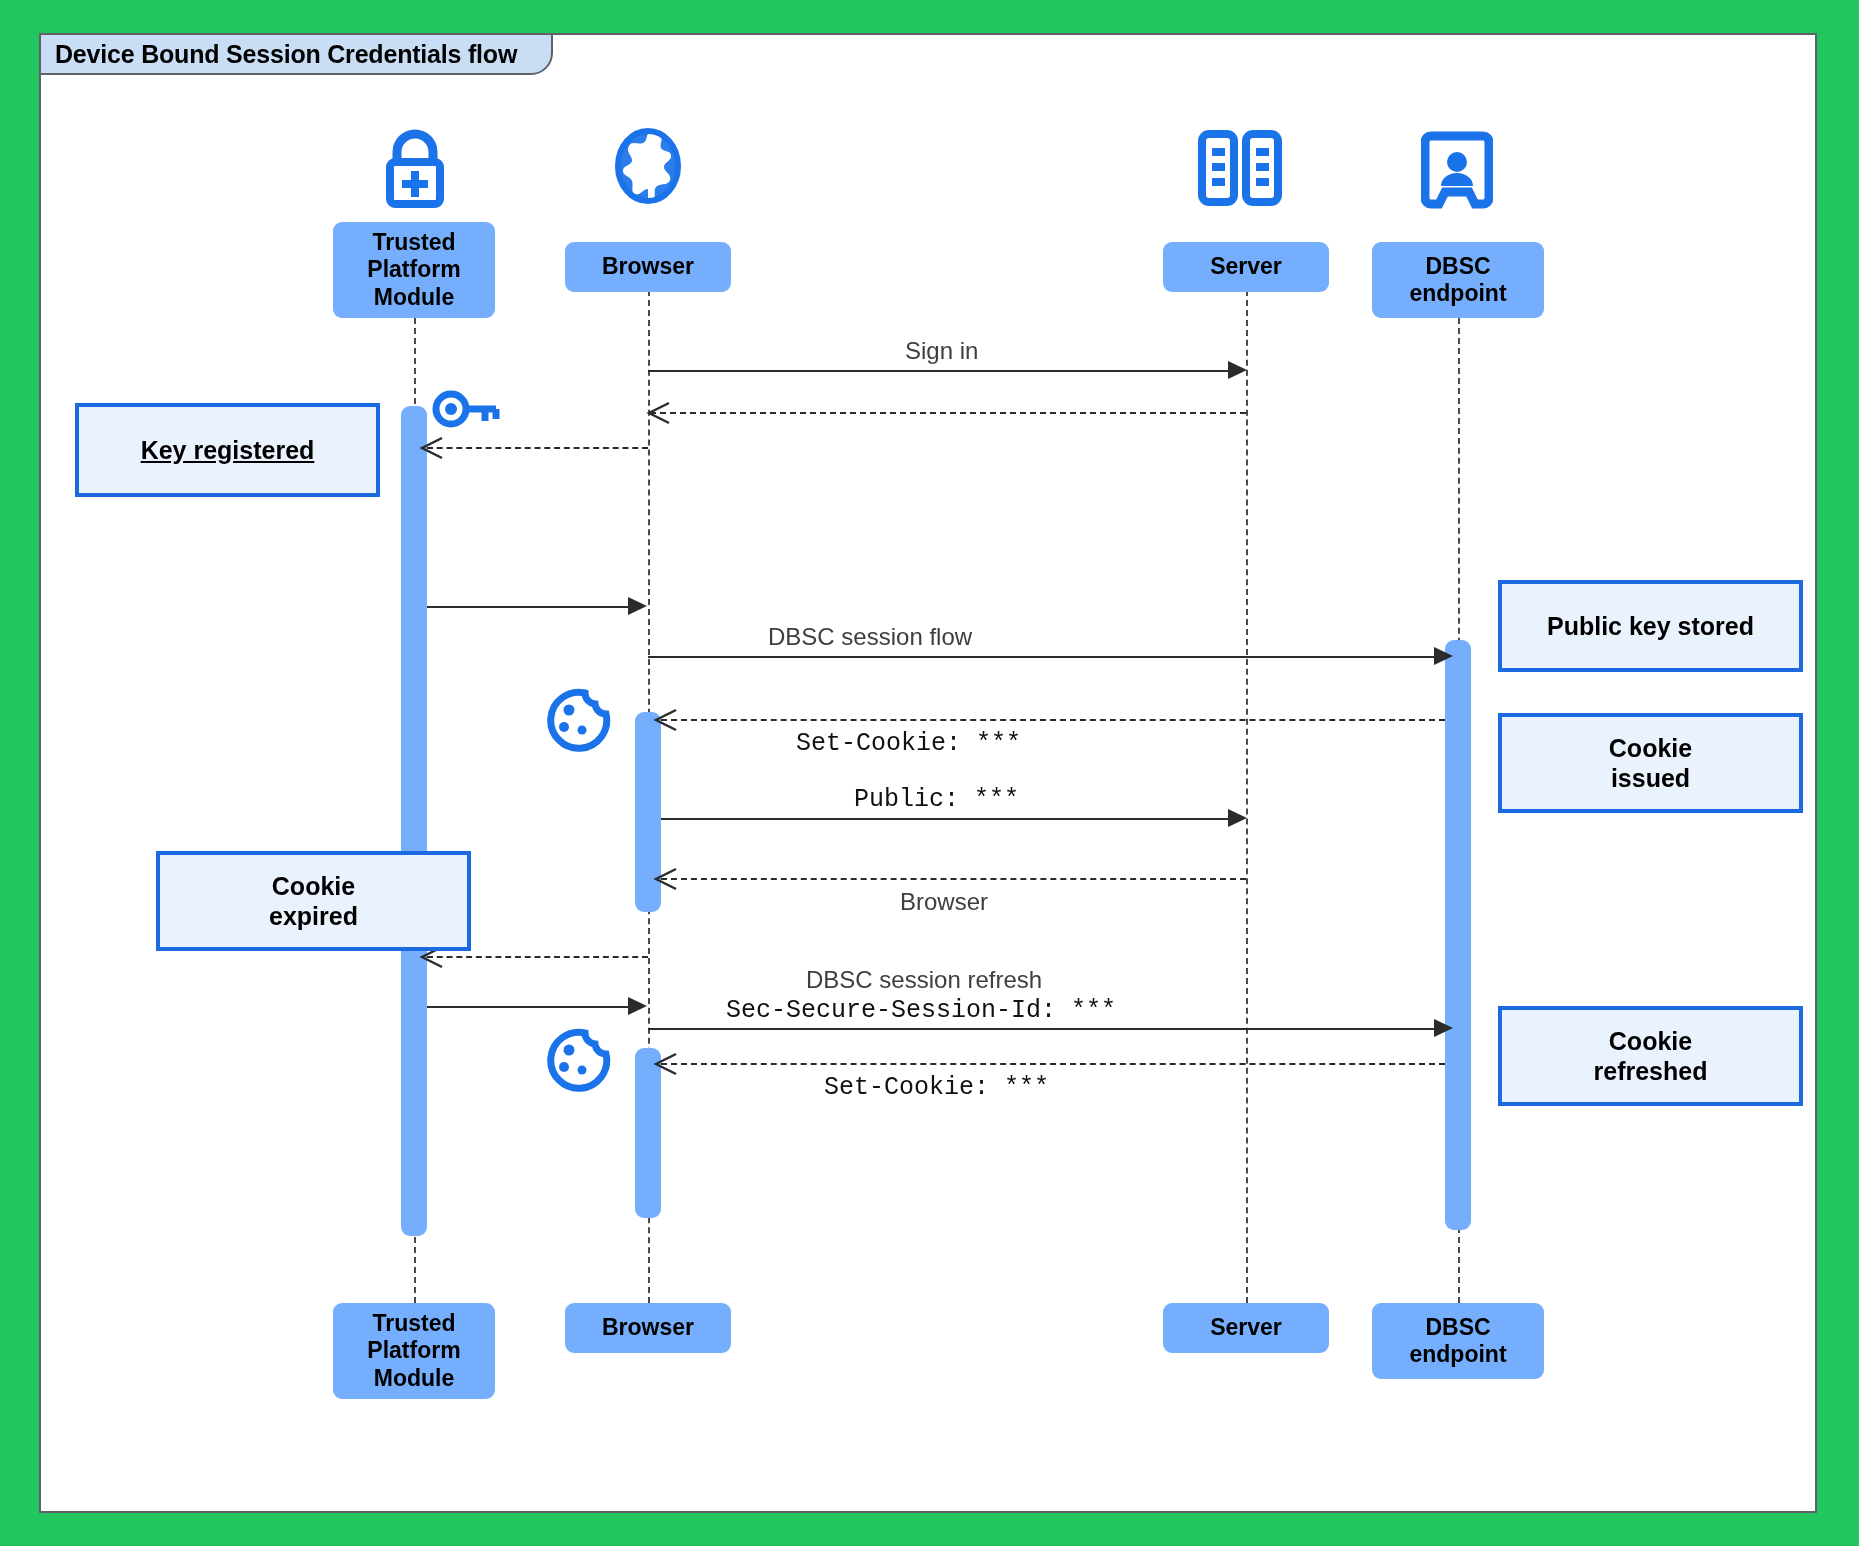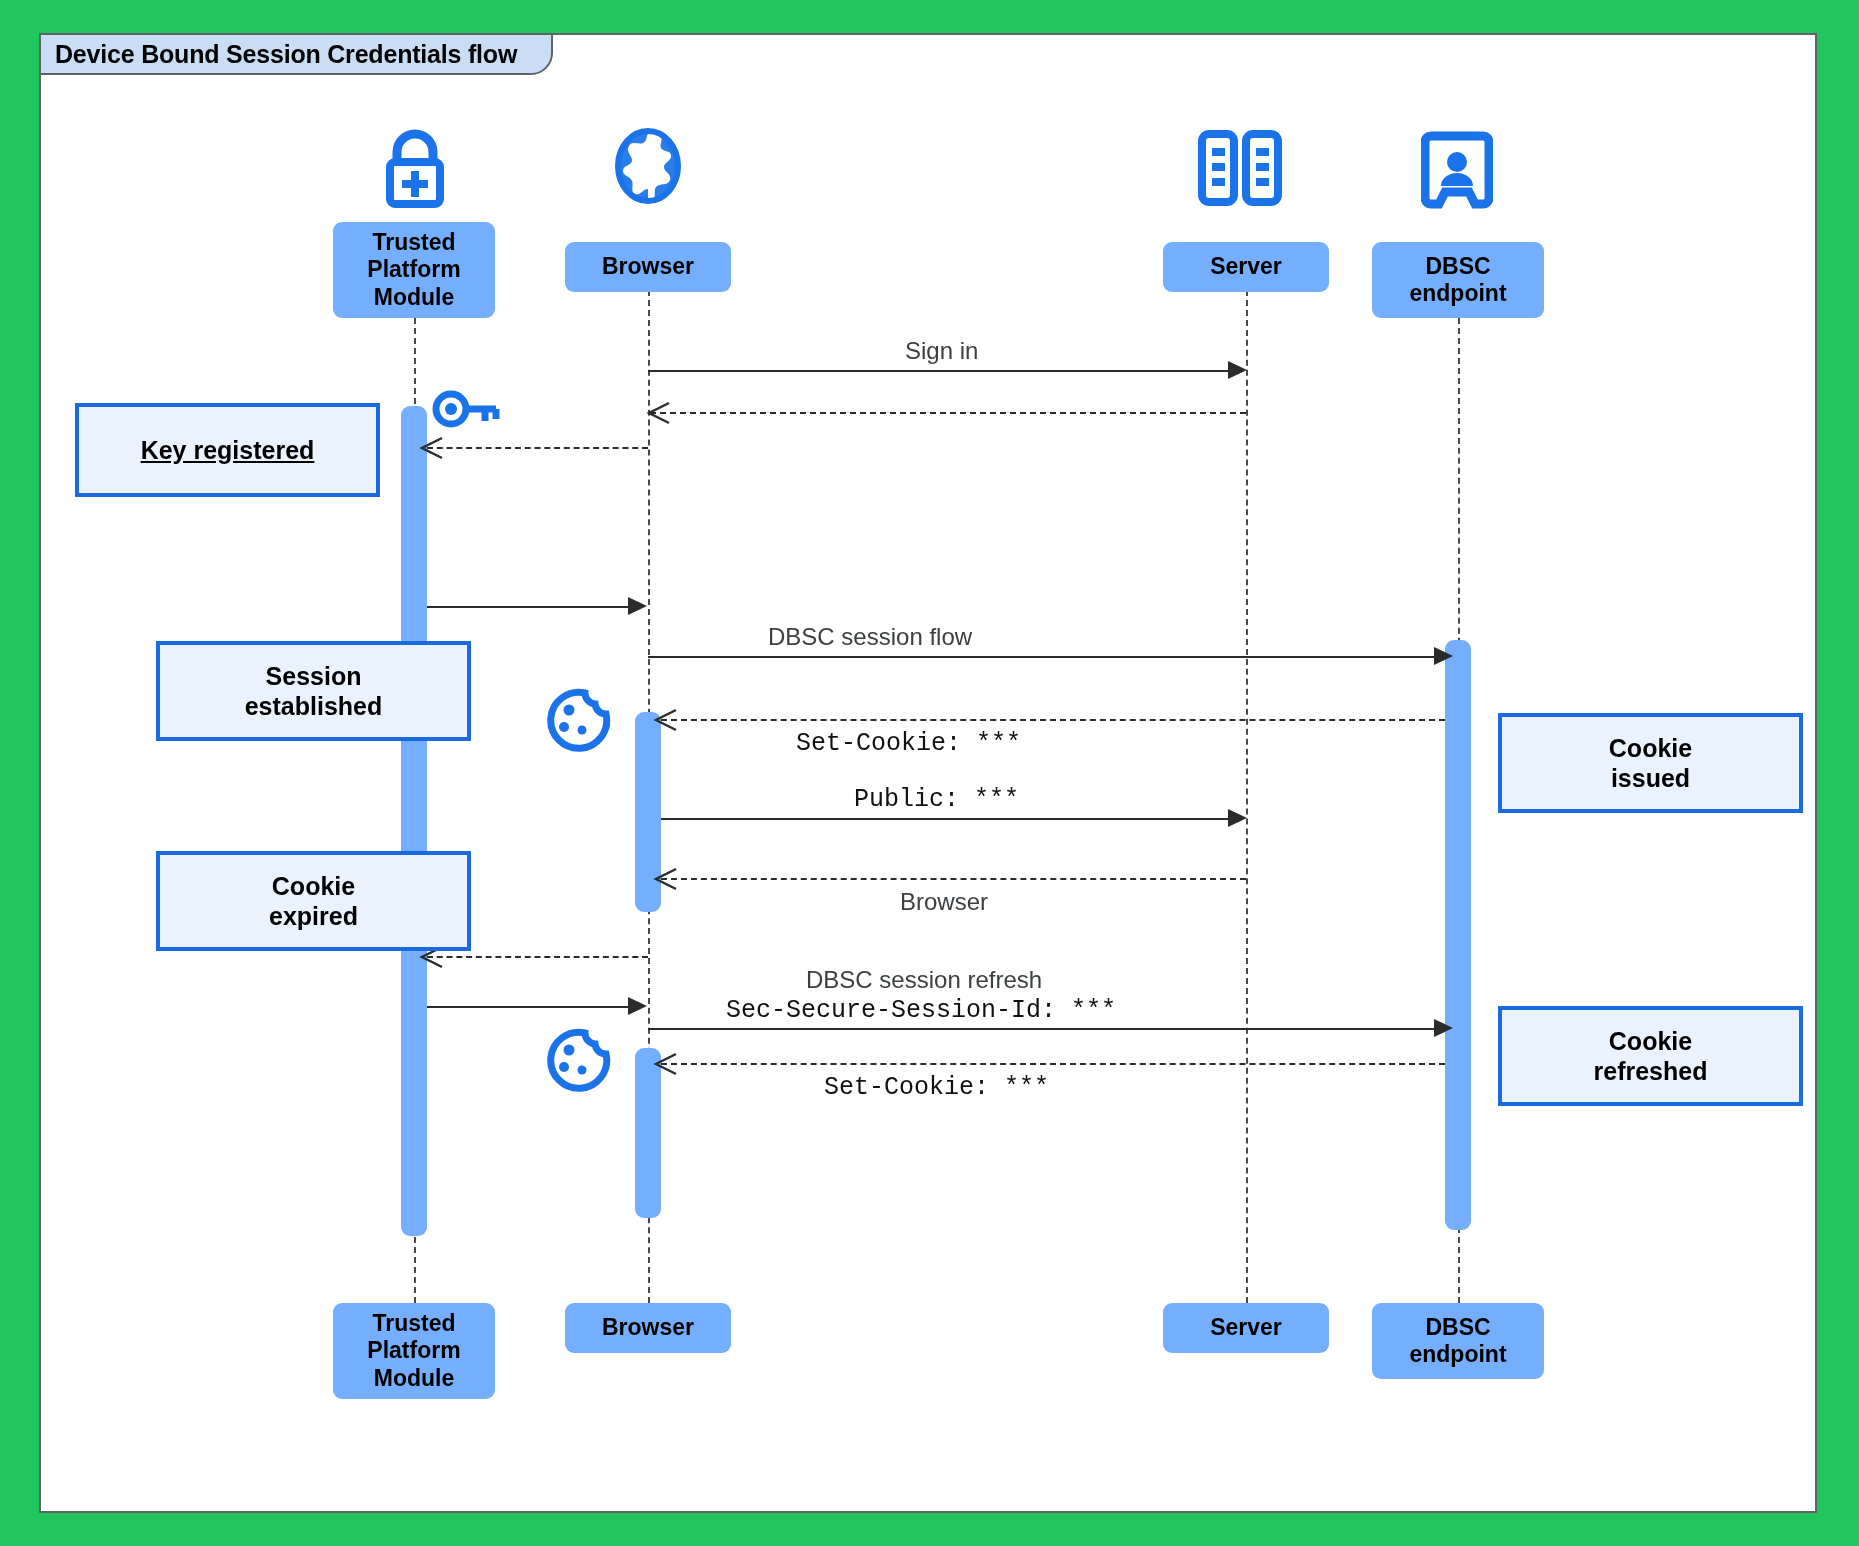--- a/index.html
+++ b/index.html
@@ -232,29 +232,28 @@
       <path d="M40 5 a28 28 0 1 0 21 21 a11 11 0 0 1 -11 -10 a11 11 0 0 1 -10 -11 z" fill="#fff" stroke="#1a73e8" stroke-width="7"></path>
       <circle cx="24" cy="22" r="5.5" fill="#1a73e8"></circle>
       <circle cx="19" cy="39" r="5" fill="#1a73e8"></circle>
       <circle cx="37" cy="42" r="4.5" fill="#1a73e8"></circle>
     </svg>
   </div>
 
   <div class="note" style="left:75px;top:403px;width:305px;height:94px;">
     <span style="white-space:pre-line;text-decoration:underline;">Key registered</span>
   </div>
-  <div class="note" style="left:156px;top:641px;width:315px;height:100px;">
-    <span style="white-space:pre-line;">Session
-established</span>
-  </div>
   <div class="note" style="left:156px;top:851px;width:315px;height:100px;">
     <span style="white-space:pre-line;">Cookie
 expired</span>
   </div>
 
+  <div class="note" style="left:1498px;top:580px;width:305px;height:92px;">
+    <span style="white-space:pre-line;">Public key stored</span>
+  </div>
   <div class="note" style="left:1498px;top:713px;width:305px;height:100px;">
     <span style="white-space:pre-line;">Cookie
 issued</span>
   </div>
   <div class="note" style="left:1498px;top:1006px;width:305px;height:100px;">
     <span style="white-space:pre-line;">Cookie
 refreshed</span>
   </div>
 
 </div>

